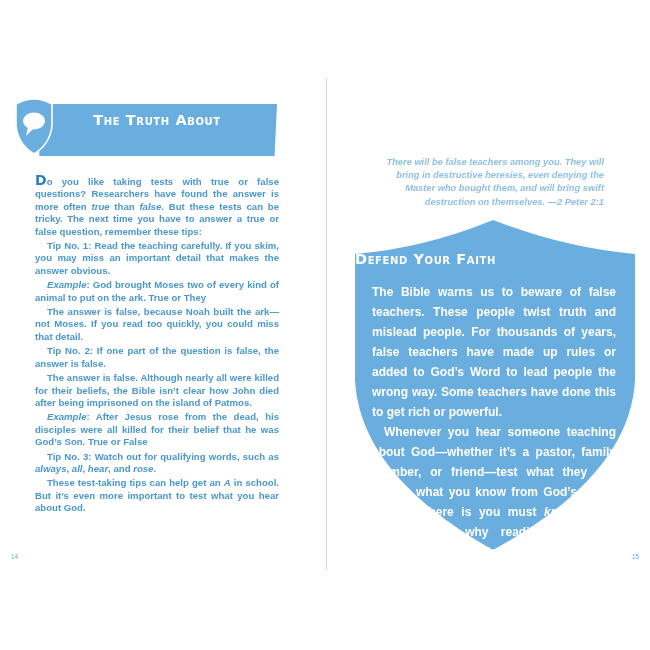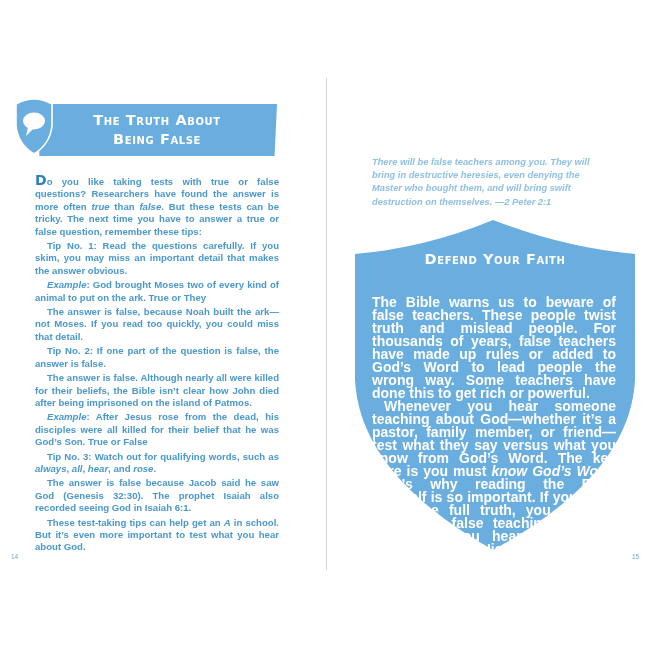--- a/index.html
+++ b/index.html
@@ -30,63 +30,61 @@
   }
   .left-body p { margin: 2px; }
   .left-body p.ind { text-indent: 12px; }
   .dropcap { font-family: "DejaVu Sans", sans-serif; font-size: 14px; font-weight: bold; color: #2f7fc0; }
   .em { font-style: italic; }
 
   .page-num { position: absolute; font-size: 6.5px; color: #6aa8d4; }
 
   
   .quote {
-    position: absolute; left: 372px; top: 156px; width: 232px; text-align: left;
+    position: absolute; left: 372px; top: 156px; width: 232px; text-align: right;
     color: #8fc0e3; font-style: italic; font-weight: bold; font-size: 9.3px; line-height: 13.2px;
   }
   .shield { position: absolute; left: 355px; top: 220px; width: 280px; height: 330px; }
   .shield-title {
-    position: absolute; left: 355px; top: 251px; width: 280px; text-align: center;
+    position: absolute; left: 355px; top: 251px; width: 280px; text-align: left;
     color: #ffffff; font-family: "DejaVu Sans", sans-serif; font-weight: bold;
     font-size: 14.5px; font-variant: small-caps; letter-spacing: 0.6px;
   }
   .shield-body {
-    position: absolute; left: 372px; top: 296px; width: 244px;
-    color: #ffffff; font-size: 14px; line-height: 13px; font-weight: bold; text-align: justify;
+    position: absolute; left: 372px; top: 282px; width: 244px;
+    color: #ffffff; font-size: 12px; line-height: 20px; font-weight: bold; text-align: justify;
   }
   .shield-body p { margin: 0; }
   .shield-body p.ind { text-indent: 12px; }
 </style>
 </head>
 <body>
 
 <div class="spread">
   <div class="gutter"></div>
 
   <div class="banner"></div>
   <svg class="badge" viewBox="0 0 44 60">
     <path d="M4 8 Q22 -2 40 8 L40 30 Q38 48 22 58 Q6 48 4 30 Z" fill="#6aaee0" stroke="#ffffff" stroke-width="1.6"></path>
     <ellipse cx="22" cy="25" rx="11" ry="8.5" fill="#ffffff"></ellipse>
     <path d="M16 31 L14 40 L22 32 Z" fill="#ffffff"></path>
   </svg>
   <div class="banner-title">
     <div>The Truth About</div>
-    <div>Being False</div>
   </div>
 
   <div class="left-body">
     <p><span class="dropcap">D</span><span>o you like taking tests with true or false questions? Researchers have found the answer is more often </span><span class="em">true</span><span> than </span><span class="em">false</span><span>. But these tests can be tricky. The next time you have to answer a true or false question, remember these tips:</span></p>
-    <p class="ind">Tip No. 1: Read the questions carefully. If you skim, you may miss an important detail that makes the answer obvious.</p>
+    <p class="ind">Tip No. 1: Read the teaching carefully. If you skim, you may miss an important detail that makes the answer obvious.</p>
     <p class="ind"><span class="em">Example</span><span>: God brought Moses two of every kind of animal to put on the ark. True or They</span></p>
     <p class="ind">The answer is false, because Noah built the ark—not Moses. If you read too quickly, you could miss that detail.</p>
     <p class="ind">Tip No. 2: If one part of the question is false, the answer is false.</p>
     <p class="ind">The answer is false. Although nearly all were killed for their beliefs, the Bible isn’t clear how John died after being imprisoned on the island of Patmos.</p>
     <p class="ind"><span class="em">Example</span><span>: After Jesus rose from the dead, his disciples were all killed for their belief that he was God’s Son. True or False</span></p>
     <p class="ind"><span>Tip No. 3: Watch out for qualifying words, such as </span><span class="em">always</span><span>, </span><span class="em">all</span><span>, </span><span class="em">hear</span><span>, and </span><span class="em">rose</span><span>.</span></p>
-    <p class="ind">The answer is false because Jacob said he saw God (Genesis 32:30). The prophet Isaiah also recorded seeing God in Isaiah 6:1.</p>
     <p class="ind"><span>These test-taking tips can help get an </span><span class="em">A</span><span> in school. But it’s even more important to test what you hear about God.</span></p>
   </div>
 
   <div class="page-num" style="left:11px; top:553px;">14</div>
 
   <div class="quote">There will be false teachers among you. They will bring in destructive heresies, even denying the Master who bought them, and will bring swift destruction on themselves. —2 Peter 2:1</div>
 
   <svg class="shield" viewBox="0 0 280 330">
     <path d="M0 34 Q70 28 138 0 Q210 28 280 34 L280 160 Q275 255 138 330 Q5 255 0 160 Z" fill="#6aaee0"></path>
   </svg>

